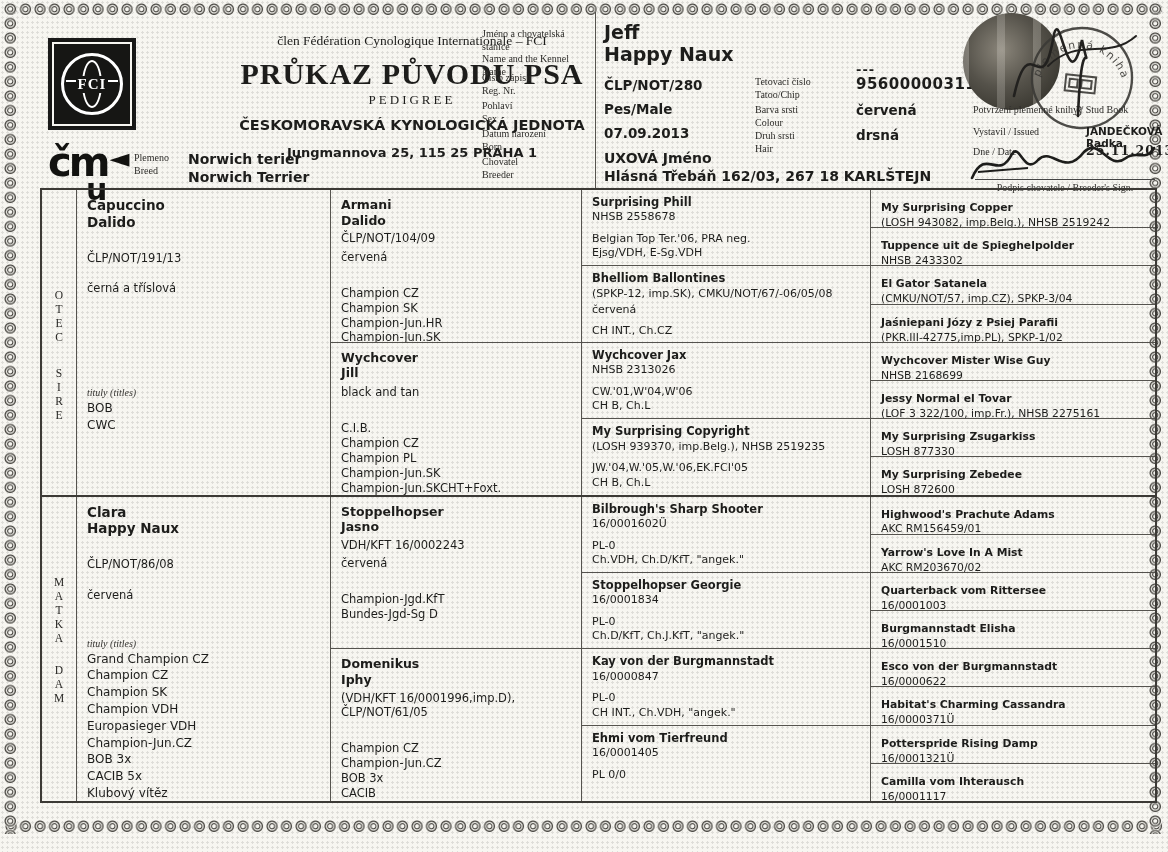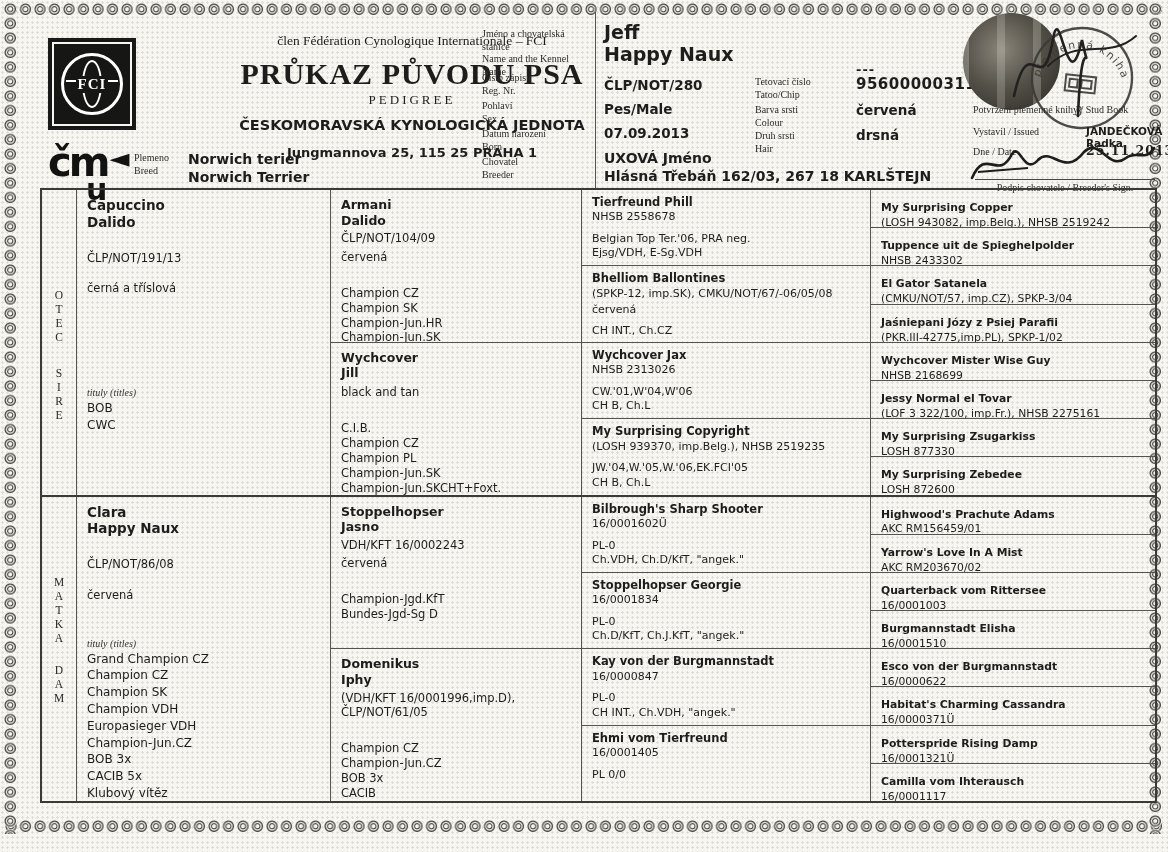--- a/index.html
+++ b/index.html
@@ -270,21 +270,21 @@
           <div class="color" data-bind="pedigree.gen2.1.color">black and tan</div>
           <div class="titles pre" data-bind="pedigree.gen2.1.titles">C.I.B.
 Champion CZ
 Champion PL
 Champion-Jun.SK
 Champion-Jun.SKCHT+Foxt.</div>
         </div>
       </div>
       <div class="g3-col">
         <div class="cell">
-          <div class="name" data-bind="pedigree.gen3.0.name">Tierfreund Phill</div>
+          <div class="name" data-bind="pedigree.gen3.0.name">Surprising Phill</div>
           <div class="reg" data-bind="pedigree.gen3.0.reg">NHSB 2558678</div>
 
           <div class="titles pre" data-bind="pedigree.gen3.0.titles">Belgian Top Ter.'06, PRA neg.
 Ejsg/VDH, E-Sg.VDH</div>
         </div>
         <div class="cell">
           <div class="name" data-bind="pedigree.gen3.1.name">Bhelliom Ballontines</div>
           <div class="reg" data-bind="pedigree.gen3.1.reg">(SPKP-12, imp.SK), CMKU/NOT/67/-06/05/08</div>
           <div class="color" data-bind="pedigree.gen3.1.color">červená</div>
           <div class="titles pre" data-bind="pedigree.gen3.1.titles">CH INT., Ch.CZ</div>

